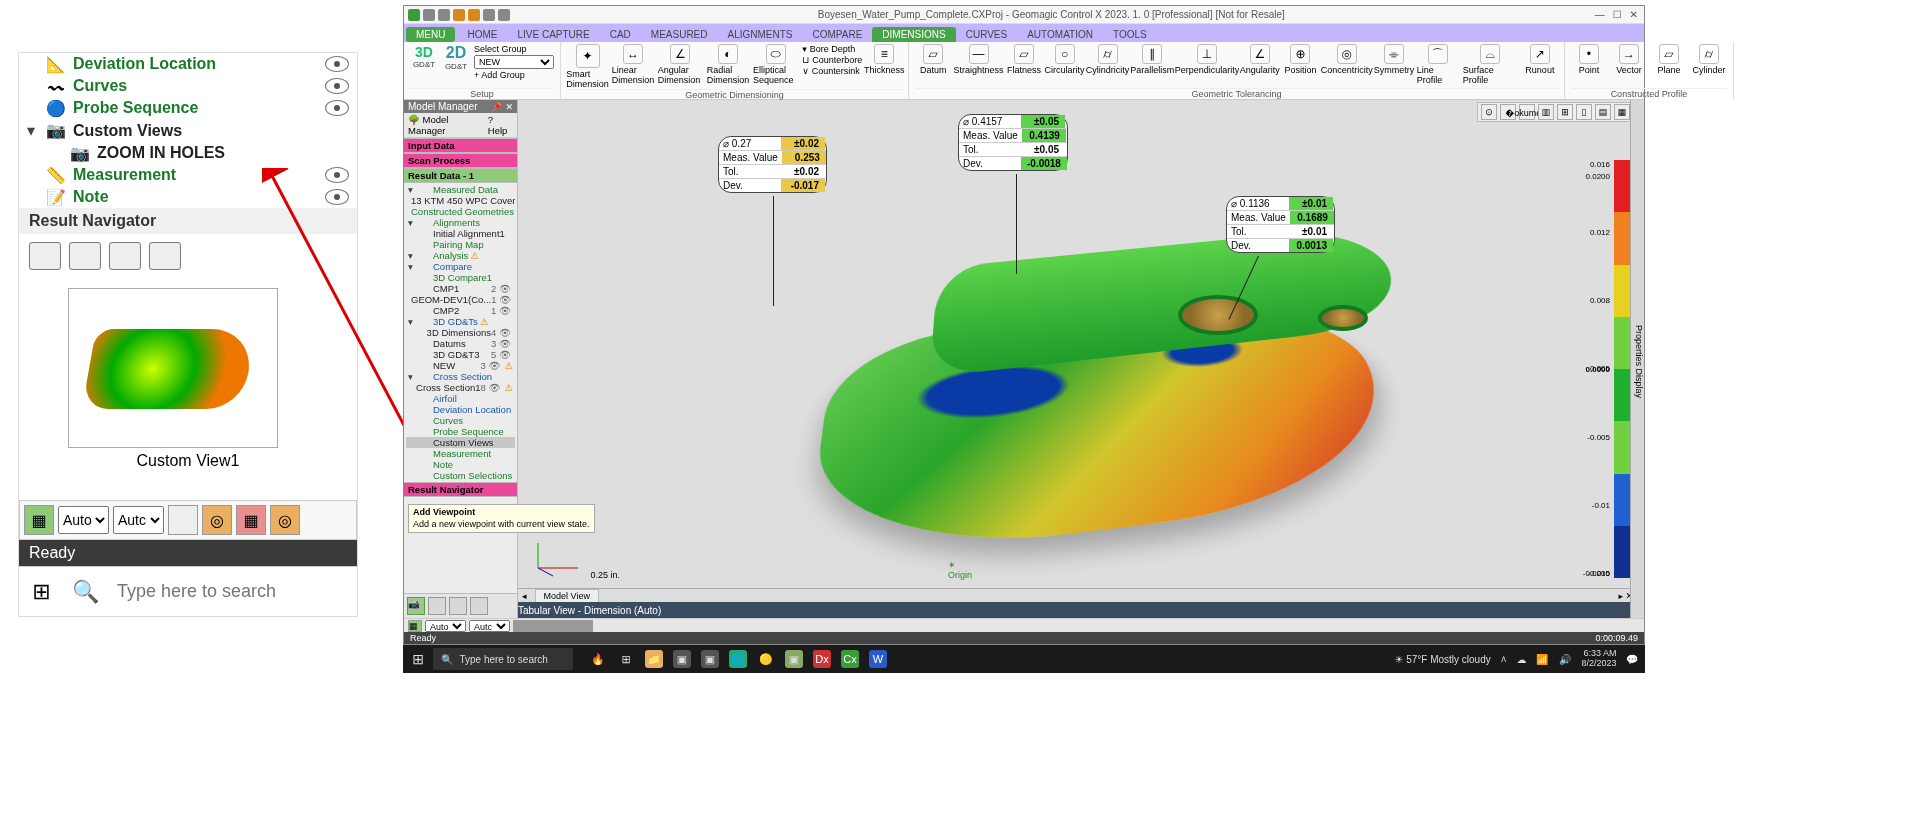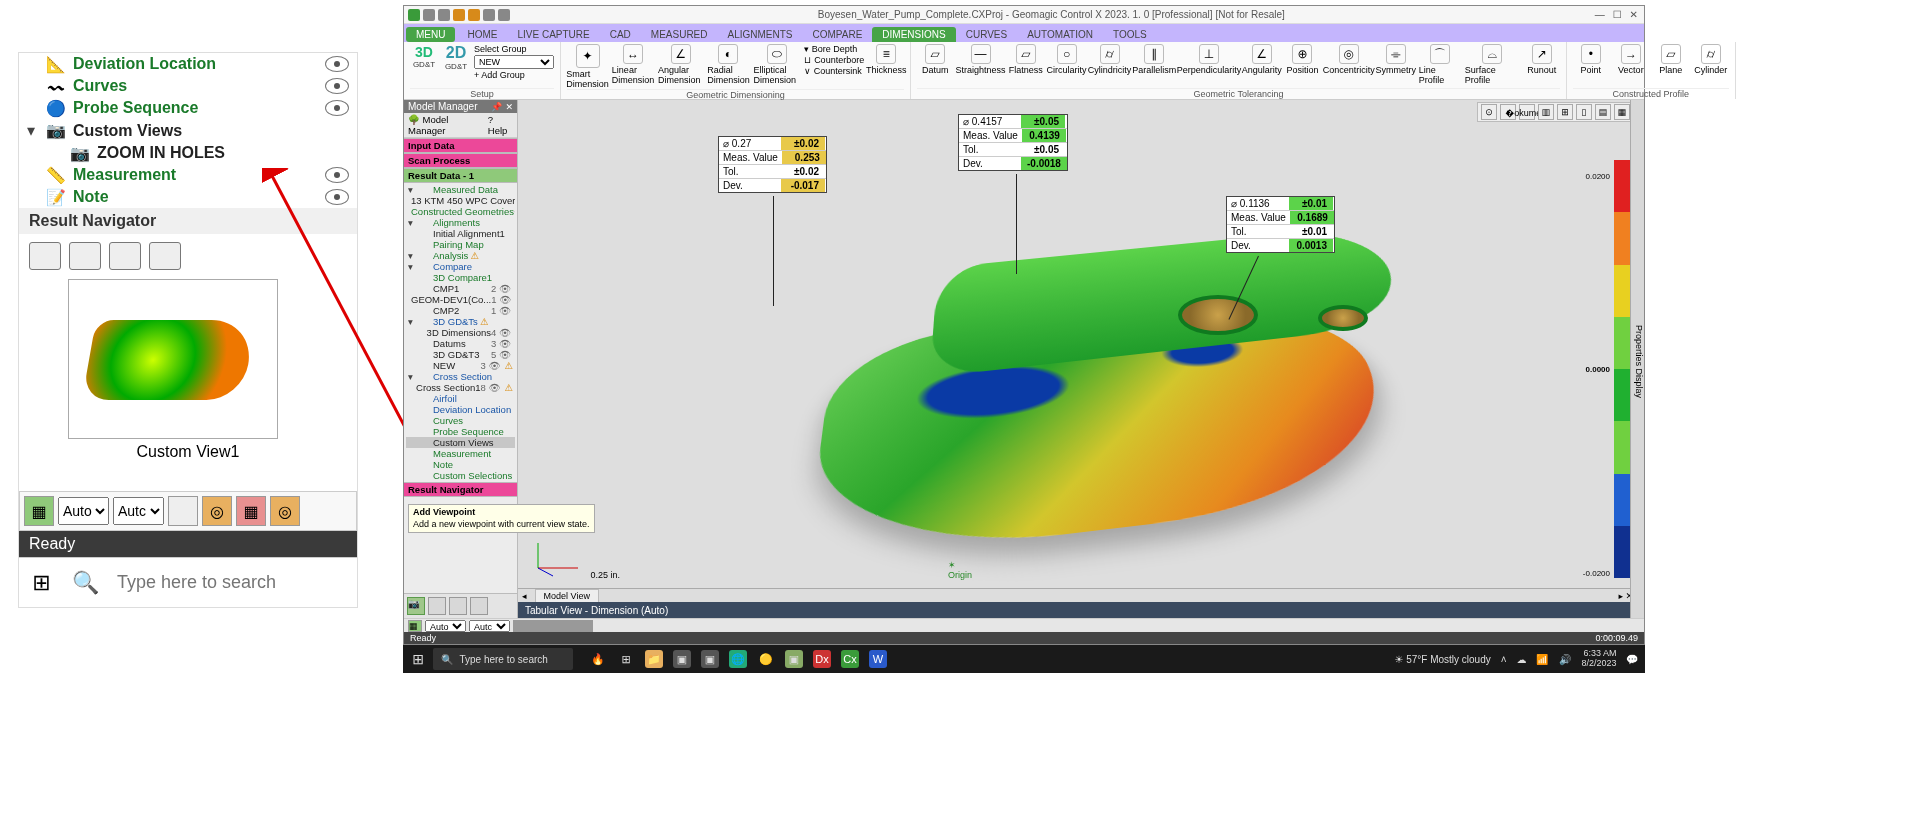--- a/index.html
+++ b/index.html
@@ -11,21 +11,21 @@
 .zp-row .chev { width: 18px; display: inline-block; color: #444; }
 .zp-row .icon { width: 22px; height: 18px; margin-right: 6px; display: inline-flex; align-items: center; justify-content: center; }
 .zp-row .eye { margin-left: auto; width: 24px; height: 16px; border: 1px solid #777; border-radius: 50%; position: relative; }
 .zp-row .eye::after { content: ""; position: absolute; width: 6px; height: 6px; background: #555; border-radius: 50%; top: 4px; left: 8px; }
 .zp-row .text { color: #1a7a2a; font-weight: 600; }
 .zp-row.black .text { color: #222; }
 .zp-sub { padding-left: 50px; }
 .zp-label { background: #f0f0f0; font-weight: 700; color: #333; padding: 4px 10px; font-size: 16px; }
 .zp-thumbs { display: flex; gap: 8px; padding: 8px 10px; }
 .thumb { width: 32px; height: 28px; border: 1px solid #777; border-radius: 3px; background: #eee; }
-.cv-item { margin: 1px auto 6px; width: 240px; }
+.cv-item { margin: 10px auto 6px; width: 240px; }
 .cv-box { width: 210px; height: 160px; border: 1px solid #aaa; background: linear-gradient(#fff,#fff); position: relative; }
 .cv-box .mini { position:absolute; left:20px; top:40px; width:160px; height:80px; background: radial-gradient(circle at 40% 50%, #cf0, #0a0 40%, #e70 70%); border-radius: 20px 50px 40px 30px; transform: skewX(-10deg); }
 .cv-caption { text-align: center; font-size: 16px; padding-top: 4px; }
 .bottom-strip { margin-top: 30px; background: #f8f8f8; border: 1px solid #ccc; display:flex; align-items:center; gap:4px; padding:4px; }
 .bs-sel { height:28px; font-size:14px; }
 .bs-btn { width:30px; height:30px; border:1px solid #999; background:#eee; display:inline-flex; align-items:center; justify-content:center; }
 .ready-bar { background:#3a3a3a; color:#fff; padding:4px 10px; font-size:16px; margin-top:0; }
 .win-search { display:flex; align-items:center; background:#fff; border-top:1px solid #ccc; height:50px; }
 .win-btn { width:56px; height:50px; display:inline-flex; align-items:center; justify-content:center; font-size:22px; }
 .win-search input { flex:1; border:none; font-size:18px; height:48px; padding:0 8px; outline:none; }
@@ -101,36 +101,36 @@
 .part-rib { position:absolute; left:150px; top:15px; width:460px; height:140px; background:linear-gradient(#5cd34a,#1f9c2a); border-radius:60px 120px 140px 60px/80px 80px 90px 60px; transform: perspective(800px) rotateX(42deg) rotateZ(-8deg); }
 .hole { position:absolute; width:80px; height:40px; background:radial-gradient(circle,#caa14a,#8a6a2a 70%); border-radius:50%; border:4px solid #0f7a1f; }
 .hole.h1{ left:390px; top:85px; } .hole.h2{ left:530px; top:95px; width:50px; height:26px; }
 
 .callout { position:absolute; font-size:10px; background:#fff; border:1px solid #444; }
 .callout .c-row { display:flex; border-bottom:1px solid #ccc; }
 .callout .c-row:last-child{border-bottom:none;}
 .callout .cl { padding:1px 4px; min-width:62px; }
 .callout .cv { padding:1px 6px; min-width:44px; text-align:right; font-weight:600; }
 .cv.g { background:#5cd34a; } .cv.y { background:#e8c94a; } .cv.w { background:#fff; }
-.co-abs { position:absolute; }
+.co-abs { position:absolute;border-radius:13px; }
 .leader { position:absolute; width:1px; background:#222; }
 
 .colorbar { position:absolute; right:4px; top:60px; width:26px; bottom:40px; display:flex; flex-direction:column; font-size:8px; }
 .colorbar .seg { flex:1; }
 .colorbar .labels { position:absolute; right:30px; top:0; bottom:0; display:flex; flex-direction:column; justify-content:space-between; text-align:right; }
 .cb-r{background:#e02020}.cb-o{background:#f08020}.cb-y{background:#e8d020}.cb-g1{background:#70d040}.cb-g2{background:#20b030}.cb-b1{background:#2060d0}.cb-b2{background:#103090}
 .colorbar .zero { position:absolute; right:30px; top:50%; transform:translateY(-50%); font-weight:700; }
 
 .axis-triad { position:absolute; left:10px; bottom:38px; font-size:9px; }
 .origin { position:absolute; left:430px; bottom:38px; font-size:9px; color:#2a8a2a; }
 
 .vp-tabs { position:absolute; left:0; bottom:16px; height:14px; display:flex; font-size:9px; background:#ddd; width:100%; border-top:1px solid #aaa; align-items:center; }
 .vp-tabs .tb { padding:0 8px; background:#eee; border:1px solid #bbb; border-bottom:none; margin-left:4px; height:14px; display:flex; align-items:center; }
 .vp-tabs .spacer{flex:1;}
-.vp-tabular { position:absolute; left:0; bottom:0; height:16px; width:100%; background:#3a4a60; color:#fff; font-size:10px; padding:1px 7px; display:flex; align-items:center; }
+.vp-tabular { position:absolute; left:0; bottom:0; height:16px; width:100%; background:#3a4a60; color:#fff; font-size:10px; padding:1px 0; display:flex; align-items:center; }
 
 .prop-strip { position:absolute; right:0; top:0; width:14px; height:100%; background:#d8d8d8; border-left:1px solid #aaa; writing-mode:vertical-rl; font-size:9px; text-align:center; padding-top:6px; }
 
 .app-status { height:14px; background:#e6e6e6; border-top:1px solid #ccc; display:flex; align-items:center; font-size:9px; padding:0 4px; gap:3px; }
 .app-status .s-sel{height:12px;font-size:9px;}
 .app-status .sb { width:14px; height:12px; border:1px solid #999; background:#eee; }
 .app-status .sb.g{background:#8fc97a;} .app-status .sb.o{background:#e8b060;}
 .app-ready { height:12px; background:#444; color:#fff; font-size:9px; padding:0 6px; display:flex; align-items:center; }
 .app-ready .rt { margin-left:auto; }
 
@@ -291,21 +291,21 @@
         <div class="rbtn">
             <span class="ricon">∠</span>
             <span>Angular Dimension</span>
           </div>
         <div class="rbtn">
             <span class="ricon">◐</span>
             <span>Radial Dimension</span>
           </div>
         <div class="rbtn">
             <span class="ricon">⬭</span>
-            <span>Elliptical Dimension</span>
+            <span>Elliptical Sequence</span>
           </div>
         <div class="sgrp">
           <div class="row">▾ <span>Bore Depth</span></div>
           <div class="row">⊔ <span>Counterbore</span></div>
           <div class="row">∨ <span>Countersink</span></div>
         </div>
         <div class="rbtn">
             <span class="ricon">≡</span>
             <span>Thickness</span>
           </div>
@@ -665,20 +665,29 @@
 
       <div class="colorbar">
         <div class="seg cb-r"></div>
           <div class="seg cb-o"></div>
           <div class="seg cb-y"></div>
           <div class="seg cb-g1"></div>
           <div class="seg cb-g2"></div>
           <div class="seg cb-g1"></div>
           <div class="seg cb-b1"></div>
           <div class="seg cb-b2"></div>
+        <div class="labels" id="cblabels">
+            <div>0.016</div>
+            <div>0.012</div>
+            <div>0.008</div>
+            <div>0.005</div>
+            <div>-0.005</div>
+            <div>-0.01</div>
+            <div>-0.015</div>
+          </div>
         <div class="zero">0.0000</div>
       </div>
       <div style="position:absolute;right:34px;top:72px;font:8px sans-serif">0.0200</div>
       <div style="position:absolute;right:34px;bottom:40px;font:8px sans-serif">-0.0200</div>
 
       <div class="axis-triad">
         <svg width="60" height="40">
             <line x1="10" y1="30" x2="50" y2="30" stroke="#c00"></line>
             <line x1="10" y1="30" x2="10" y2="5" stroke="#0a0"></line>
             <line x1="10" y1="30" x2="25" y2="38" stroke="#00c"></line>

